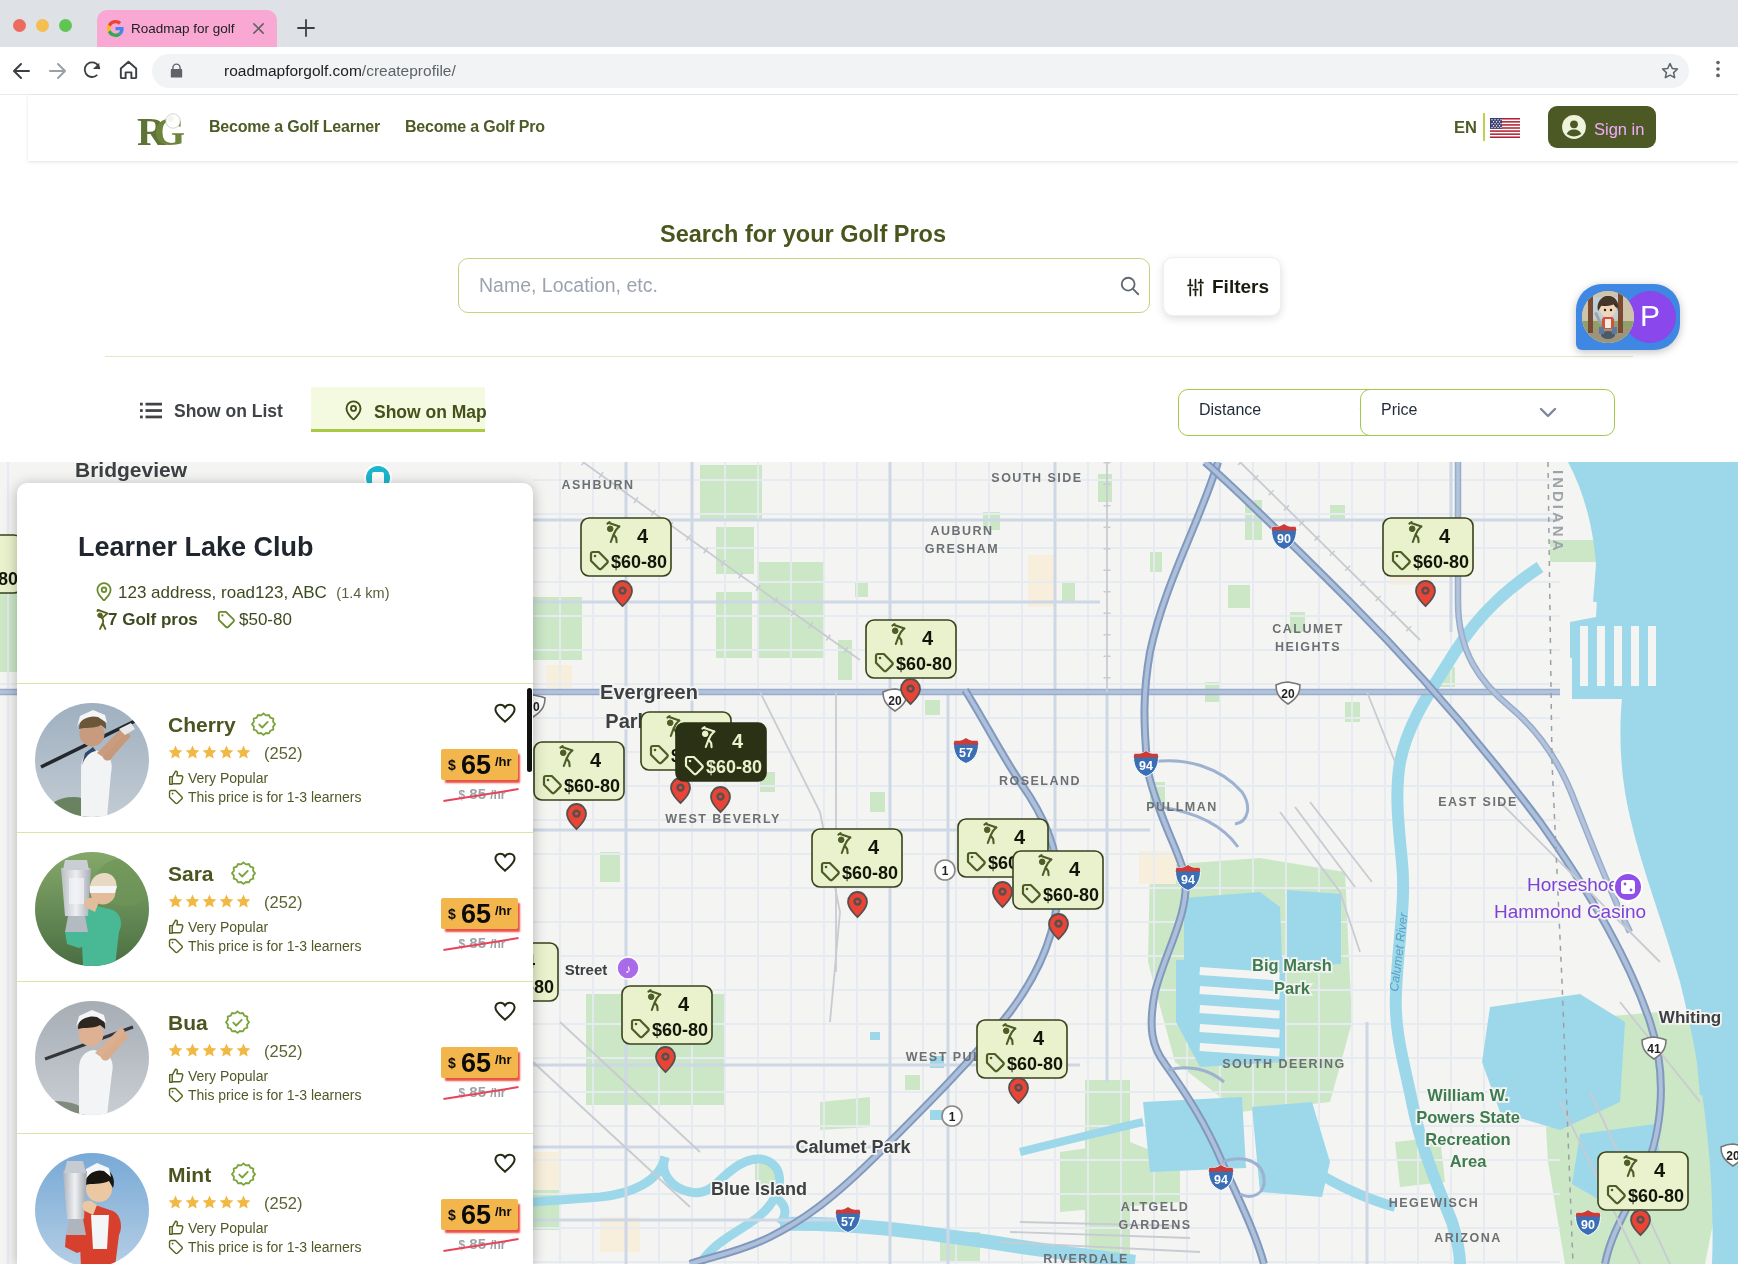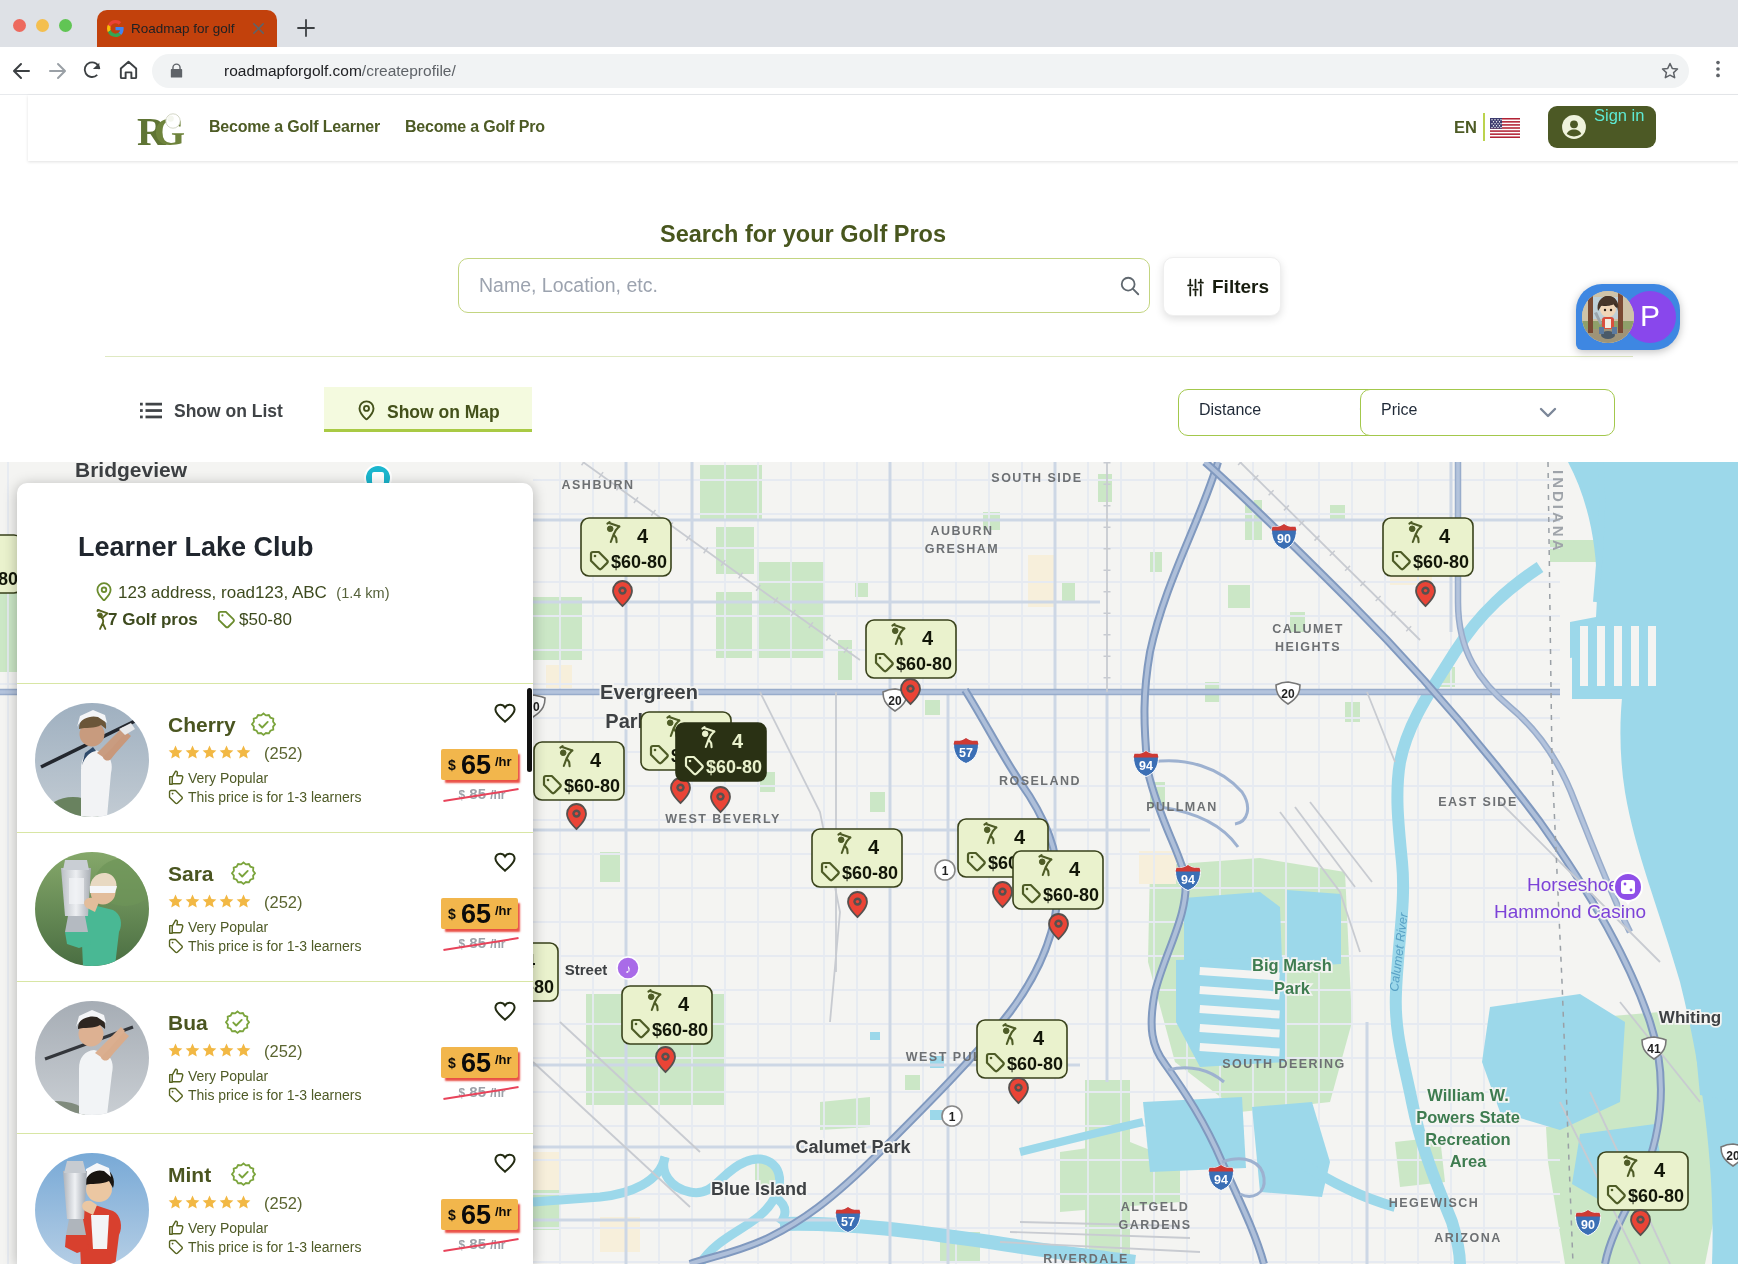--- a/index.html
+++ b/index.html
@@ -1,43 +1,43 @@
 <!DOCTYPE html>
 <html><head>
 <meta charset="utf-8">
 <style>
 * { margin:0; padding:0; box-sizing:border-box; }
 html,body { width:1738px; height:1264px; overflow:hidden; background:#fff; font-family:"Liberation Sans", sans-serif; }
 
 #tabstrip { position:absolute; left:0; top:0; width:1738px; height:47px; background:#DEE1E6; }
 .tlight { position:absolute; top:19px; width:13px; height:13px; border-radius:50%; }
-#tab { position:absolute; left:97px; top:10px; width:180px; height:37px; background:#c2410c; border-radius:10px 10px 0 0; }
+#tab { position:absolute; left:97px; top:10px; width:180px; height:37px; background:#f9a8d4; border-radius:10px 10px 0 0; }
 #tabtitle { position:absolute; left:34px; top:11px; font-size:13.5px; color:#202124; white-space:nowrap; }
 #navbar { position:absolute; left:0; top:47px; width:1738px; height:48px; background:#fff; border-bottom:1px solid #E8EAED; }
 #omnibox { position:absolute; left:152px; top:7px; width:1537px; height:34px; background:#F1F3F4; border-radius:17px; }
 #urltext { position:absolute; left:36px; top:8px; font-size:15.5px; color:#202124;margin-left:36px; }
 #urltext .path { color:#5F6368; }
 
 #siteheader { position:absolute; left:0; top:95px; width:1738px; height:66px; background:#fff; box-shadow:0 1px 3px rgba(0,0,0,0.12); z-index:5;margin-left:28px; }
 .navlink { position:absolute; top:23px; font-size:16px; letter-spacing:-0.2px; font-weight:bold; color:#4D5B25; }
 #logoRG { position:absolute; left:109px; top:13px; width:46px; height:42px; font-family:"Liberation Serif", serif; font-weight:bold; color:#5F7434; font-size:40px; }
 #enlabel { position:absolute; left:1426px; top:23px; font-size:16.5px; font-weight:bold; color:#4D5B25; }
 #endiv { position:absolute; left:1455px; top:18px; width:2px; height:28px; background:#BCD34D; }
 #signin { position:absolute; left:1520px; top:11px; width:108px; height:42px; background:#4C5925; border-radius:9px; }
-#signin span { position:absolute; left:46px; top:0; font-size:16.5px; color:#5eead4;text-align:right; }
+#signin span { position:absolute; left:46px; top:14px; font-size:16.5px; color:#f0abfc;text-align:right; }
 
 #h1 { position:absolute; left:0; top:221px; width:1606px; text-align:center; font-size:23.5px; font-weight:bold; color:#48561E; }
 #searchbox { position:absolute; left:458px; top:258px; width:692px; height:55px; border:1.5px solid #C3D581; border-radius:10px; background:#fff; }
 #searchbox .ph { position:absolute; left:20px; top:15px; font-size:19.5px; color:#9CA3AF; }
 #filters { position:absolute; left:1163px; top:257px; width:118px; height:59px; background:#fff; border:1px solid #EFEFEF; border-radius:10px; box-shadow:0 3px 8px rgba(0,0,0,0.13); }
 #filters span { position:absolute; left:48px; top:18px; font-size:19px; font-weight:bold; color:#171C0E; }
 #divider1 { position:absolute; left:105px; top:356px; width:1528px; height:1px; background:#DFE9C2; }
 #showlist { position:absolute; left:140px; top:389px; height:44px; }
 #showlist span { position:absolute; left:34px; top:12px; font-size:17.5px; font-weight:bold; color:#404447; white-space:nowrap; }
-#showmap { position:absolute; left:324px; top:387px; width:208px; height:45px; background:#F4FADF; border-bottom:3px solid #A9CA44; }
+#showmap { position:absolute; left:311px; top:387px; width:174px; height:45px; background:#F4FADF; border-bottom:3px solid #A9CA44; }
 #showmap span { position:absolute; left:63px; top:15px; font-size:17.5px; font-weight:bold; color:#44511B; white-space:nowrap; }
 .dropdown { position:absolute; top:389px; height:47px; border:1.5px solid #A3C84C; border-radius:10px; background:#fff; }
 .dropdown span { position:absolute; left:20px; top:11px; font-size:16px; color:#1F2937; }
 
 #map { position:absolute; left:0; top:462px; width:1738px; height:802px; background:#F4F4F2; overflow:hidden; }
 
 #panel { position:absolute; left:17px; top:483px; width:516px; height:781px; background:#fff; border-radius:10px 10px 0 0; box-shadow:0 2px 14px rgba(0,0,0,0.28); z-index:10; }
 #paneltitle { position:absolute; left:61px; top:49px; font-size:27px; font-weight:600; color:#20262E; }
 .prow { position:absolute; left:0; width:516px; height:152px; border-top:1px solid #D8E6A4;padding-left:26px; }
 .pname { position:absolute; left:151px; top:29px; font-size:21px; font-weight:bold; color:#4A5520; }

